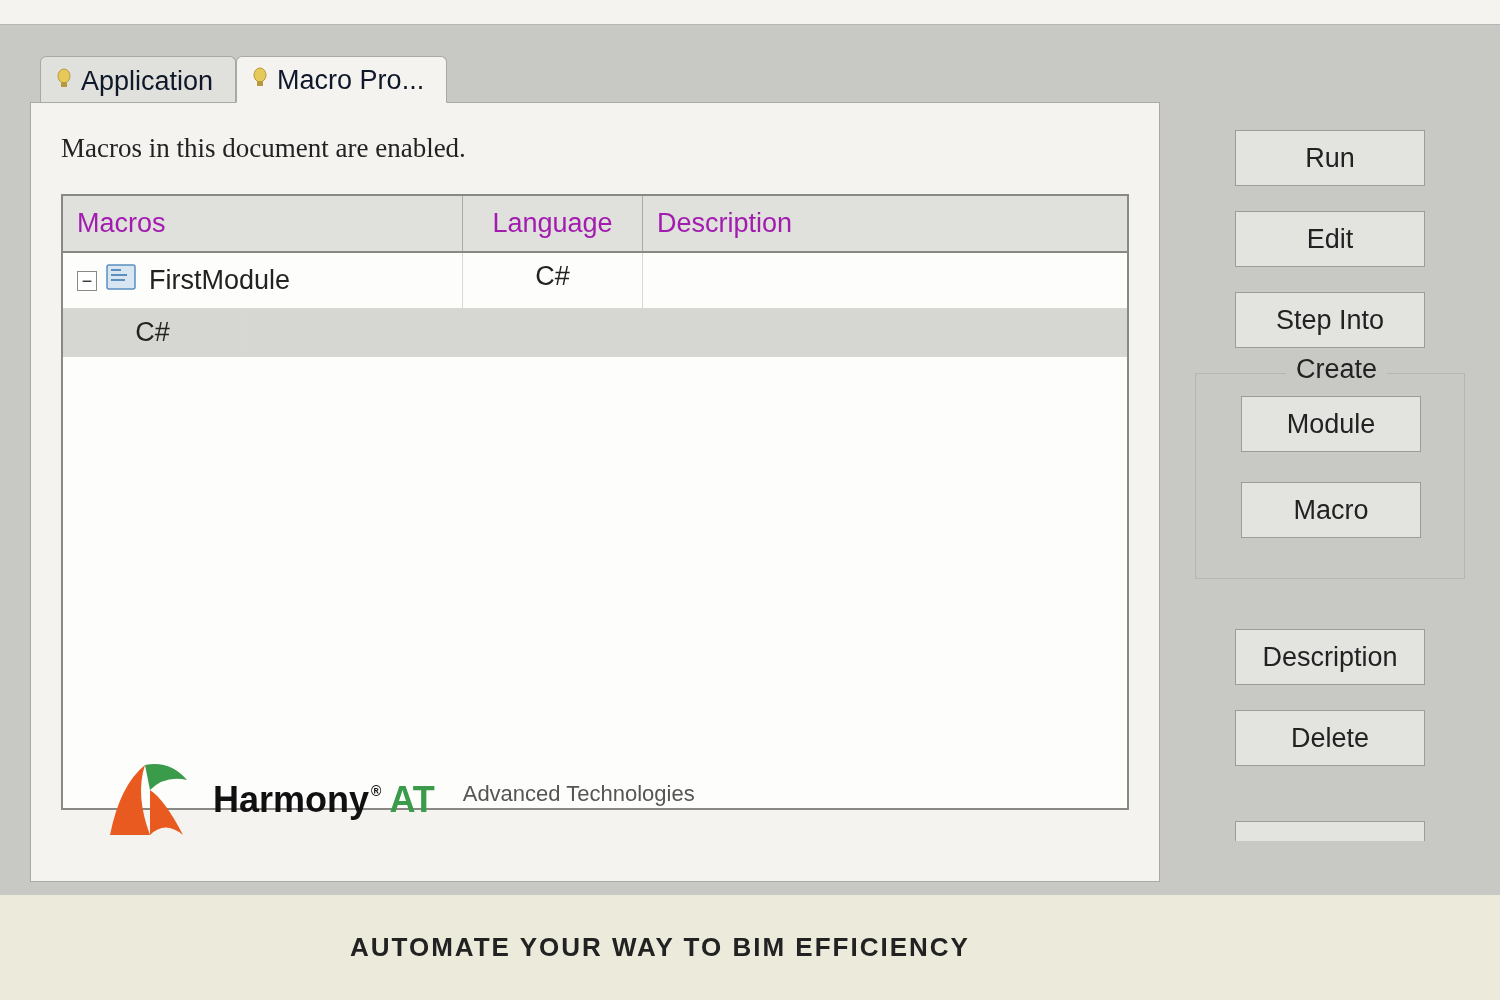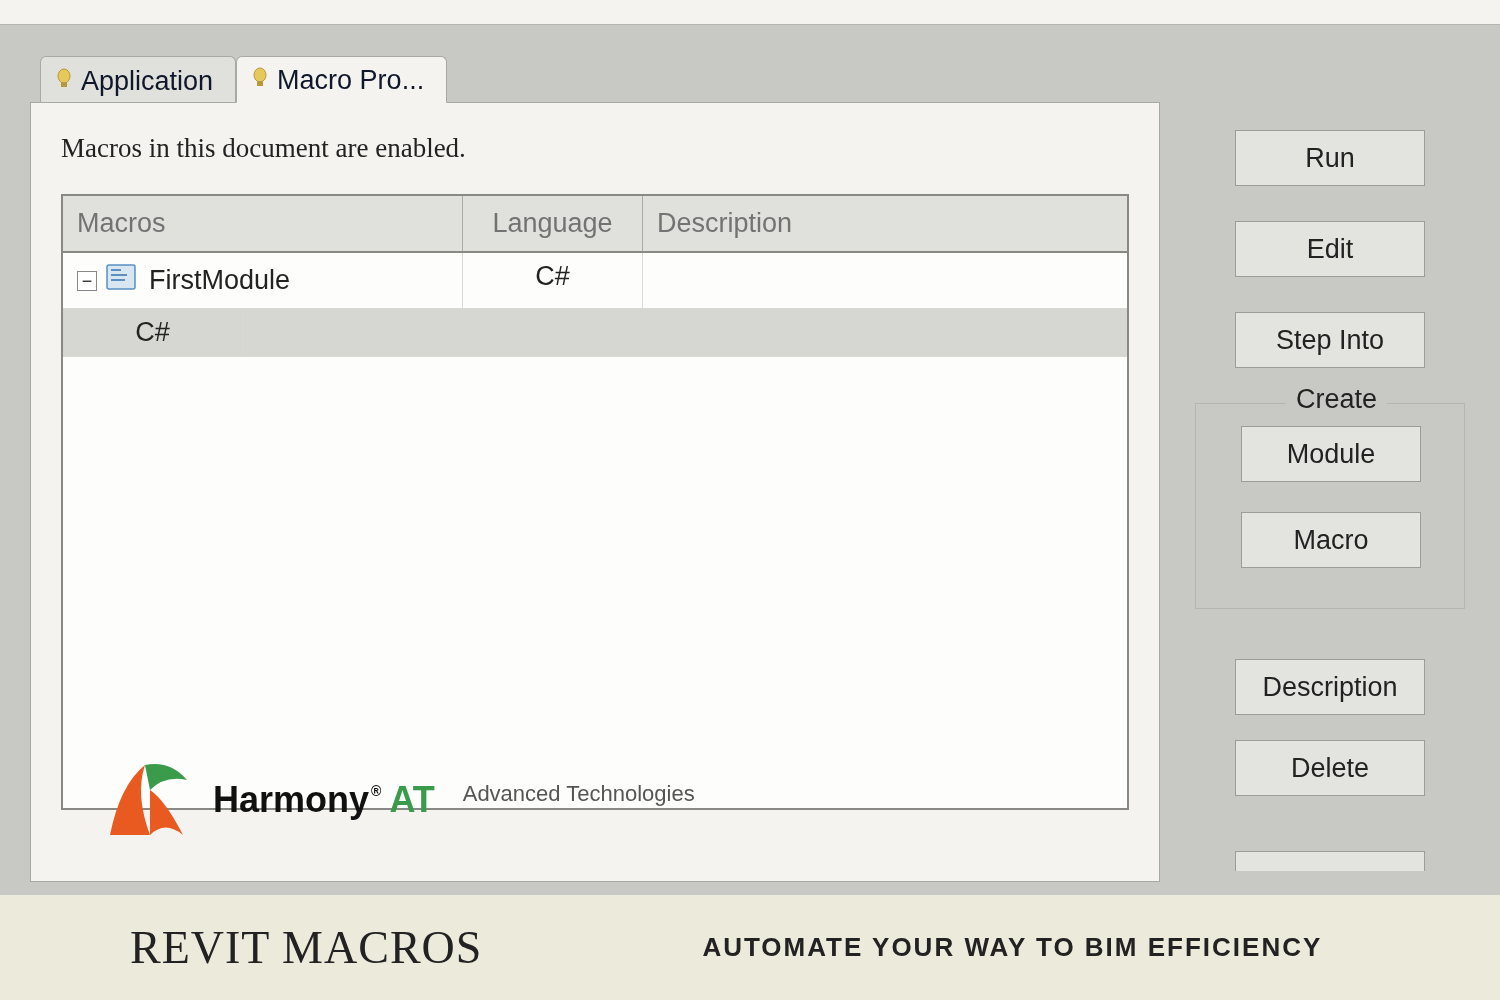--- a/index.html
+++ b/index.html
@@ -72,21 +72,21 @@
   background: #fdfdfc;
 }
 .t-header {
   display: flex;
   background: #e0e0dc;
   border-bottom: 2px solid #888884;
 }
 .t-header > div {
   padding: 12px 14px;
   font-size: 27px;
-  color: #737373;
+  color: #a21caf;
   border-right: 1px solid #aaa;
 }
 .t-header > div:last-child { border-right: none; }
 .col-macros { width: 400px; }
 .col-lang { width: 180px; text-align: center; }
 .col-desc { flex: 1; }
 .t-row {
   display: flex;
   background: #fdfdfc;
   border-bottom: 1px solid #d8d8d4;
@@ -145,21 +145,21 @@
 .btn {
   width: 190px;
   height: 56px;
   background: #e3e3df;
   border: 1px solid #9c9c98;
   font-size: 27px;
   color: #222;
   display: flex;
   align-items: center;
   justify-content: center;
-  margin-bottom: 35px;
+  margin-bottom: 25px;
   cursor: pointer;
   margin-left: 40px;
 }
 .create-group {
   border: 1px solid #b5b5b1;
   width: 270px;
   padding: 22px 0 10px 0;
   position: relative;
   margin-bottom: 50px;
 }
@@ -302,15 +302,14 @@
     <div class="logo-main">
       <span>Harmony</span>
       <span class="reg">®</span>
       <span class="at">AT</span>
     </div>
     <div class="logo-sub">Advanced Technologies</div>
   </div>
 </div>
 
 <div class="footer">
-  <div class="footer-title">REVIT MACROS</div>
   <div class="footer-sub">AUTOMATE YOUR WAY TO BIM EFFICIENCY</div>
 </div>
 
 </body></html>

